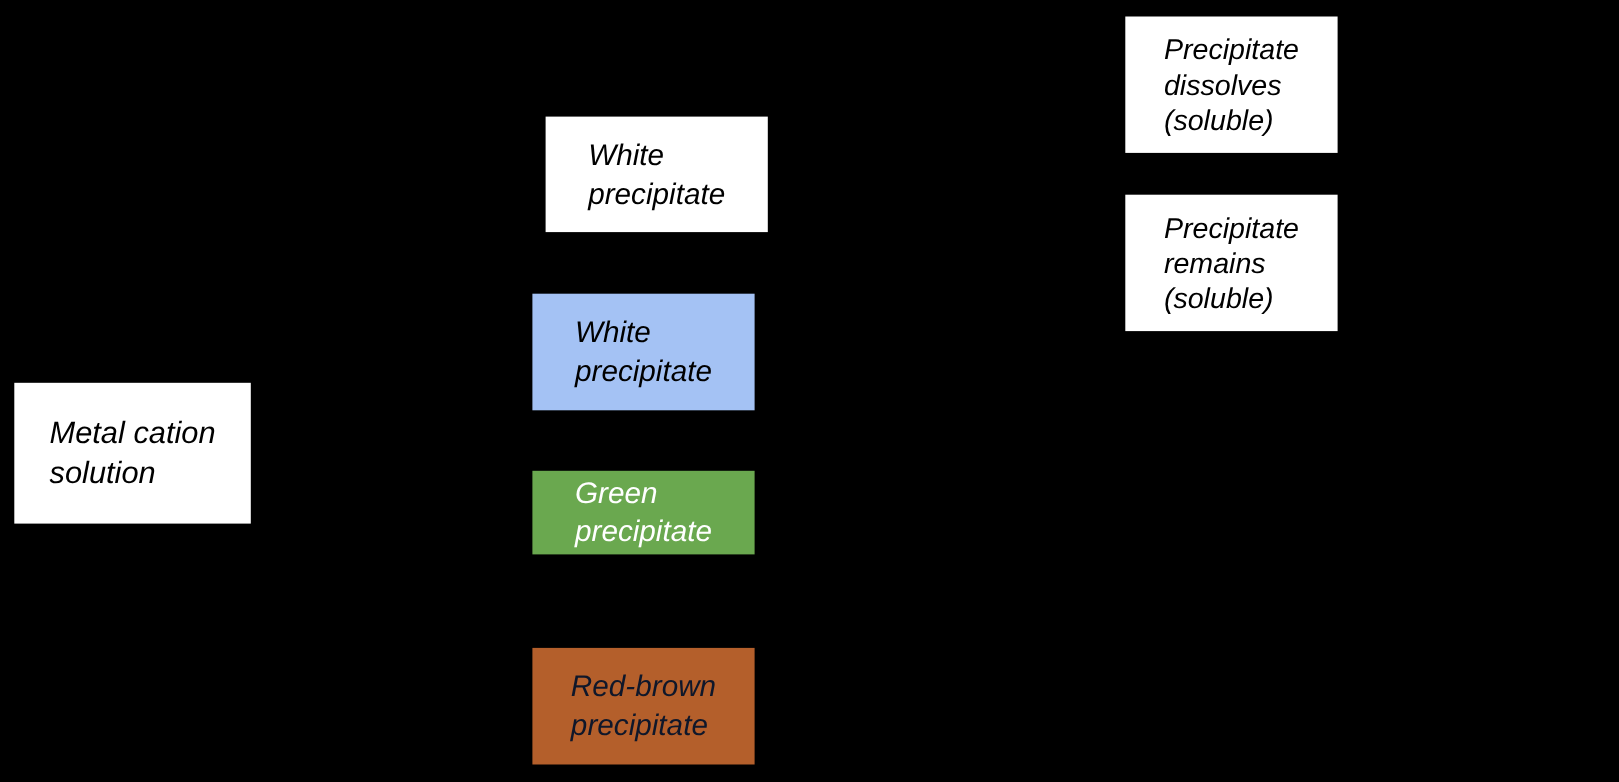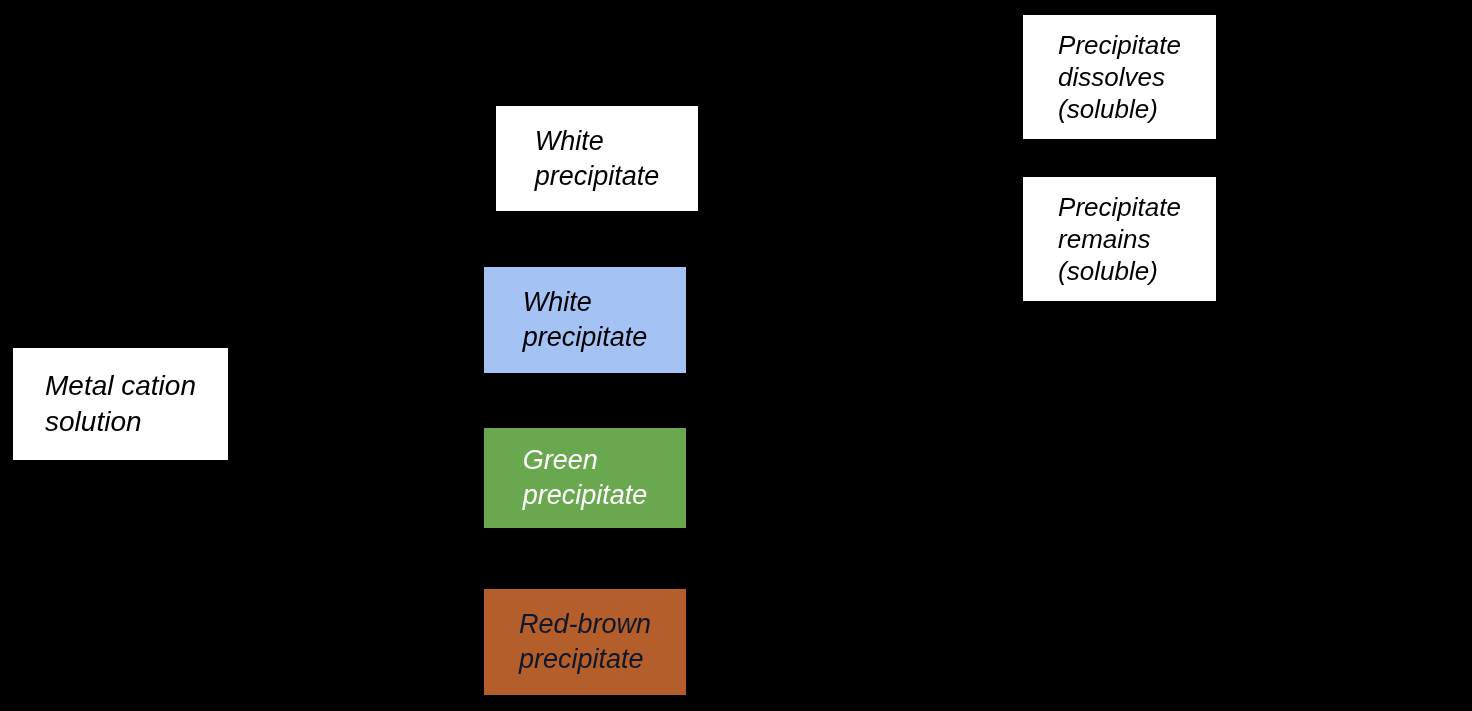--- a/index.html
+++ b/index.html
@@ -19,31 +19,31 @@
     display: flex;
     align-items: center;
     justify-content: center;
     text-align: left;
     white-space: pre-line;
     font-size: 27px;
     line-height: 1.28;
     font-style: italic;
   }
   #node-metal-cation {
-    left: 13px;  top: 348px;  width: 215px; height: 112px;
+    left: 13px;  top: 348px;  width: 215px; height: 128px;
     font-size: 28px;
   }
   #node-white-precipitate {
     left: 484px; top: 106px;  width: 202px; height: 105px; margin-left: 12px;
   }
   #node-blue-precipitate {
     left: 484px; top: 267px;  width: 202px; height: 106px;
   }
   #node-green-precipitate {
-    left: 484px; top: 428px;  width: 202px; height: 100px;
+    left: 484px; top: 428px;  width: 202px; height: 76px;
   }
   #node-red-brown-precipitate {
     left: 484px; top: 589px;  width: 202px; height: 106px;
   }
   #node-precipitate-dissolves {
     left: 1023px; top: 15px;  width: 193px; height: 124px;
     font-size: 26px; line-height: 1.24;
   }
   #node-precipitate-remains {
     left: 1023px; top: 177px; width: 193px; height: 124px;

